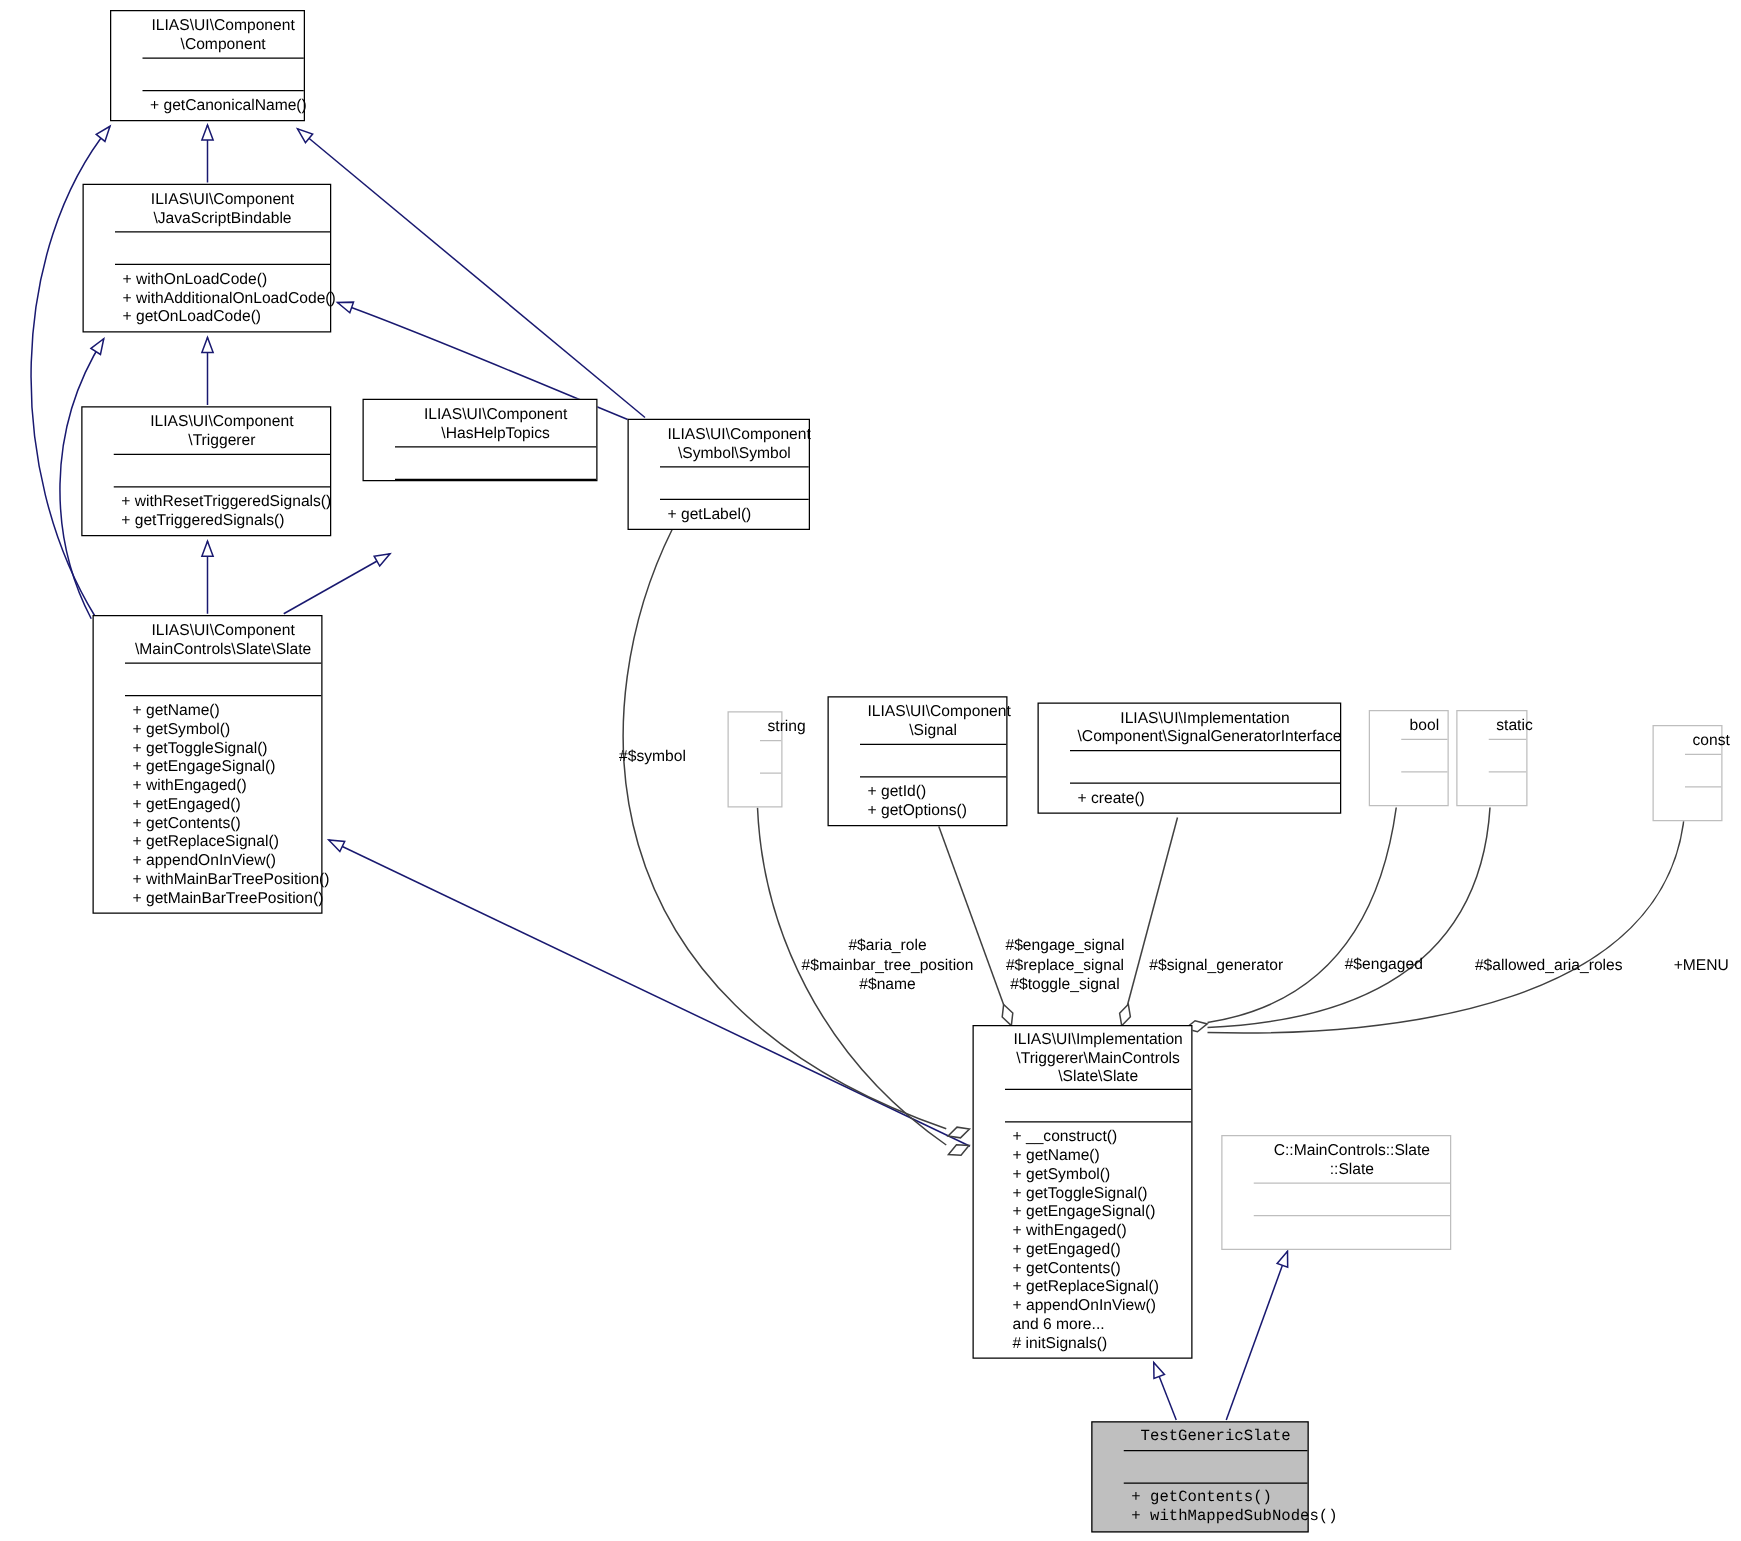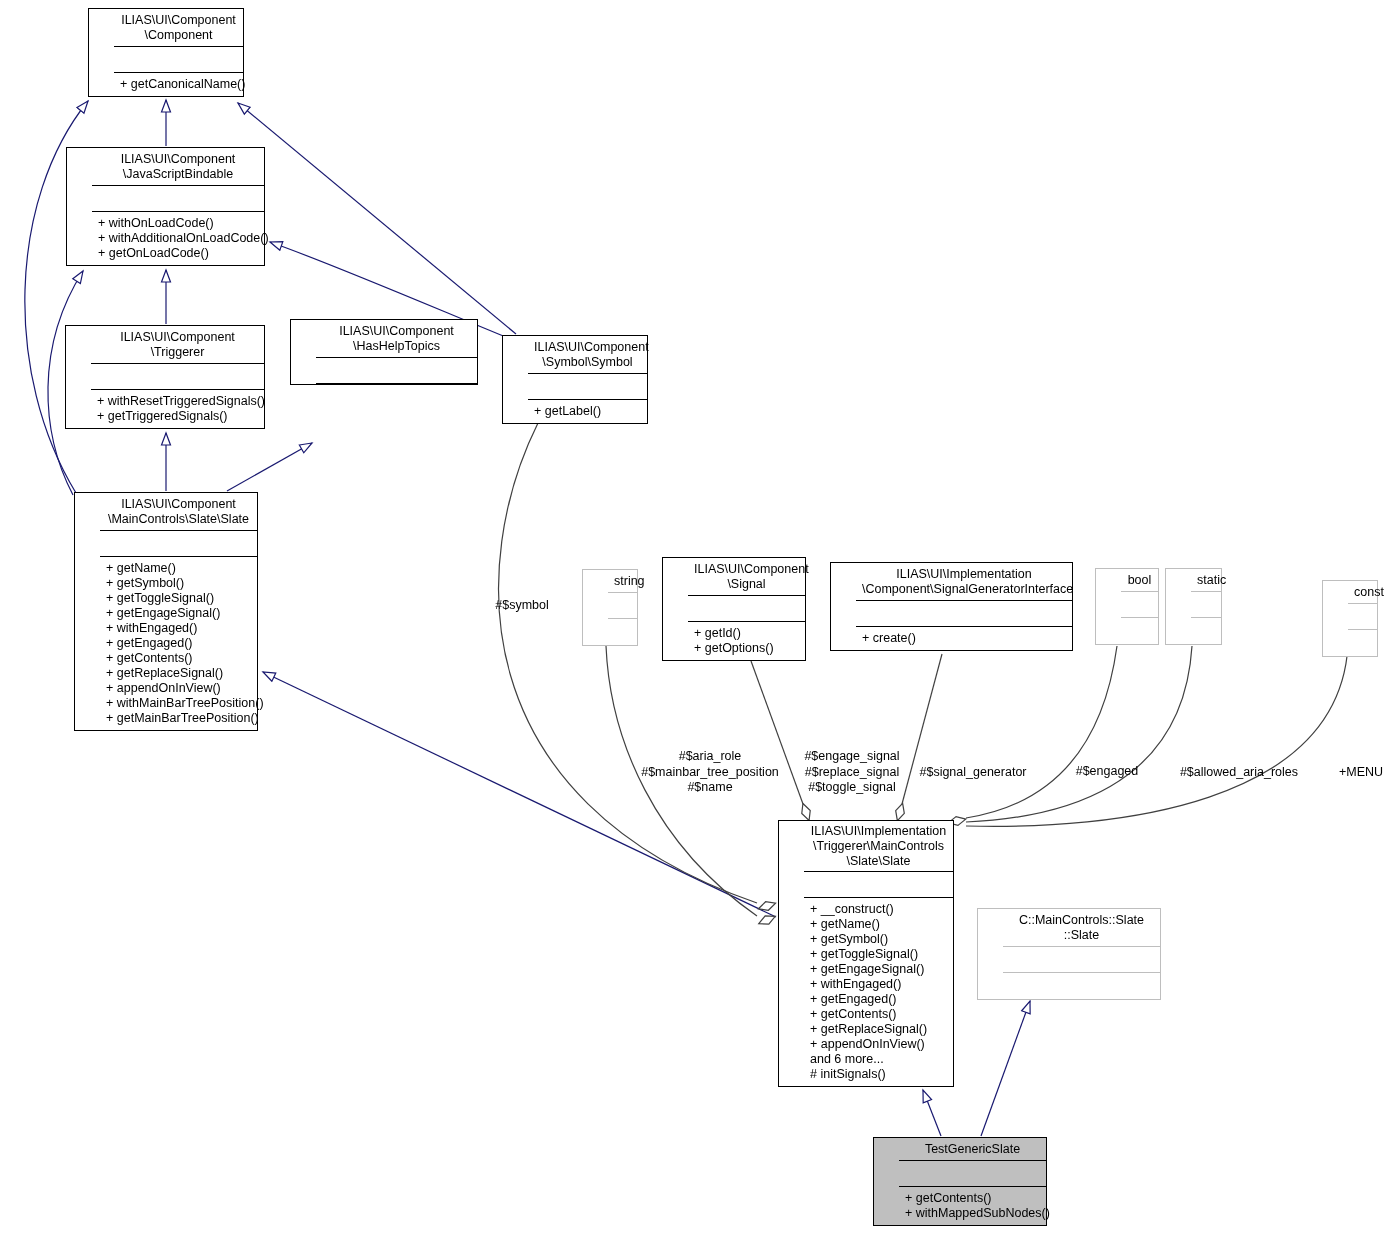--- a/index.html
+++ b/index.html
@@ -12,21 +12,21 @@
   .classbox {
     position:absolute; background:#ffffff; border:1.5px solid #000000;
     font-size:12.5px; line-height:15px; white-space:nowrap;padding-left:25px;
   }
   .classbox .title   { text-align:center; padding:4px 6px 3px 6px; border-bottom:1.5px solid #000000; }
   .classbox .empty   { height:26px; border-bottom:1.5px solid #000000; }
   .classbox .empty2  { height:26px; }
   .classbox .methods { padding:4px 6px 4px 6px; }
   .classbox.gray { border-color:#bebebe; }
   .classbox.gray .title, .classbox.gray .empty { border-color:#bebebe; }
-  .classbox.filled { background:#bfbfbf; }
+  .classbox.filled { background:#bfbfbf;font-family:Liberation Mono, monospace; }
   .edge-label {
     position:absolute; font-size:12.5px; line-height:15.5px;
     text-align:center; white-space:nowrap;
   }
 </style>
 </head>
 <body>
 
 <svg class="edges" viewBox="0 0 1393 1233">
   <defs>
@@ -137,21 +137,21 @@
       <div>+ withEngaged()</div>
       <div>+ getEngaged()</div>
       <div>+ getContents()</div>
       <div>+ getReplaceSignal()</div>
       <div>+ appendOnInView()</div>
       <div>+ withMainBarTreePosition()</div>
       <div>+ getMainBarTreePosition()</div>
     </div>
 </div>
 
-<div class="classbox gray" style="left:582px; top:569px; width:56px;">
+<div class="classbox gray" style="left:582px; top:569px; width:44px;">
   <div class="title">
       <div>string</div>
     </div>
   <div class="empty"></div>
   <div class="empty2"></div>
 </div>
 
 <div class="classbox" style="left:662px; top:557px; width:144px;">
   <div class="title">
       <div>ILIAS\UI\Component</div>

